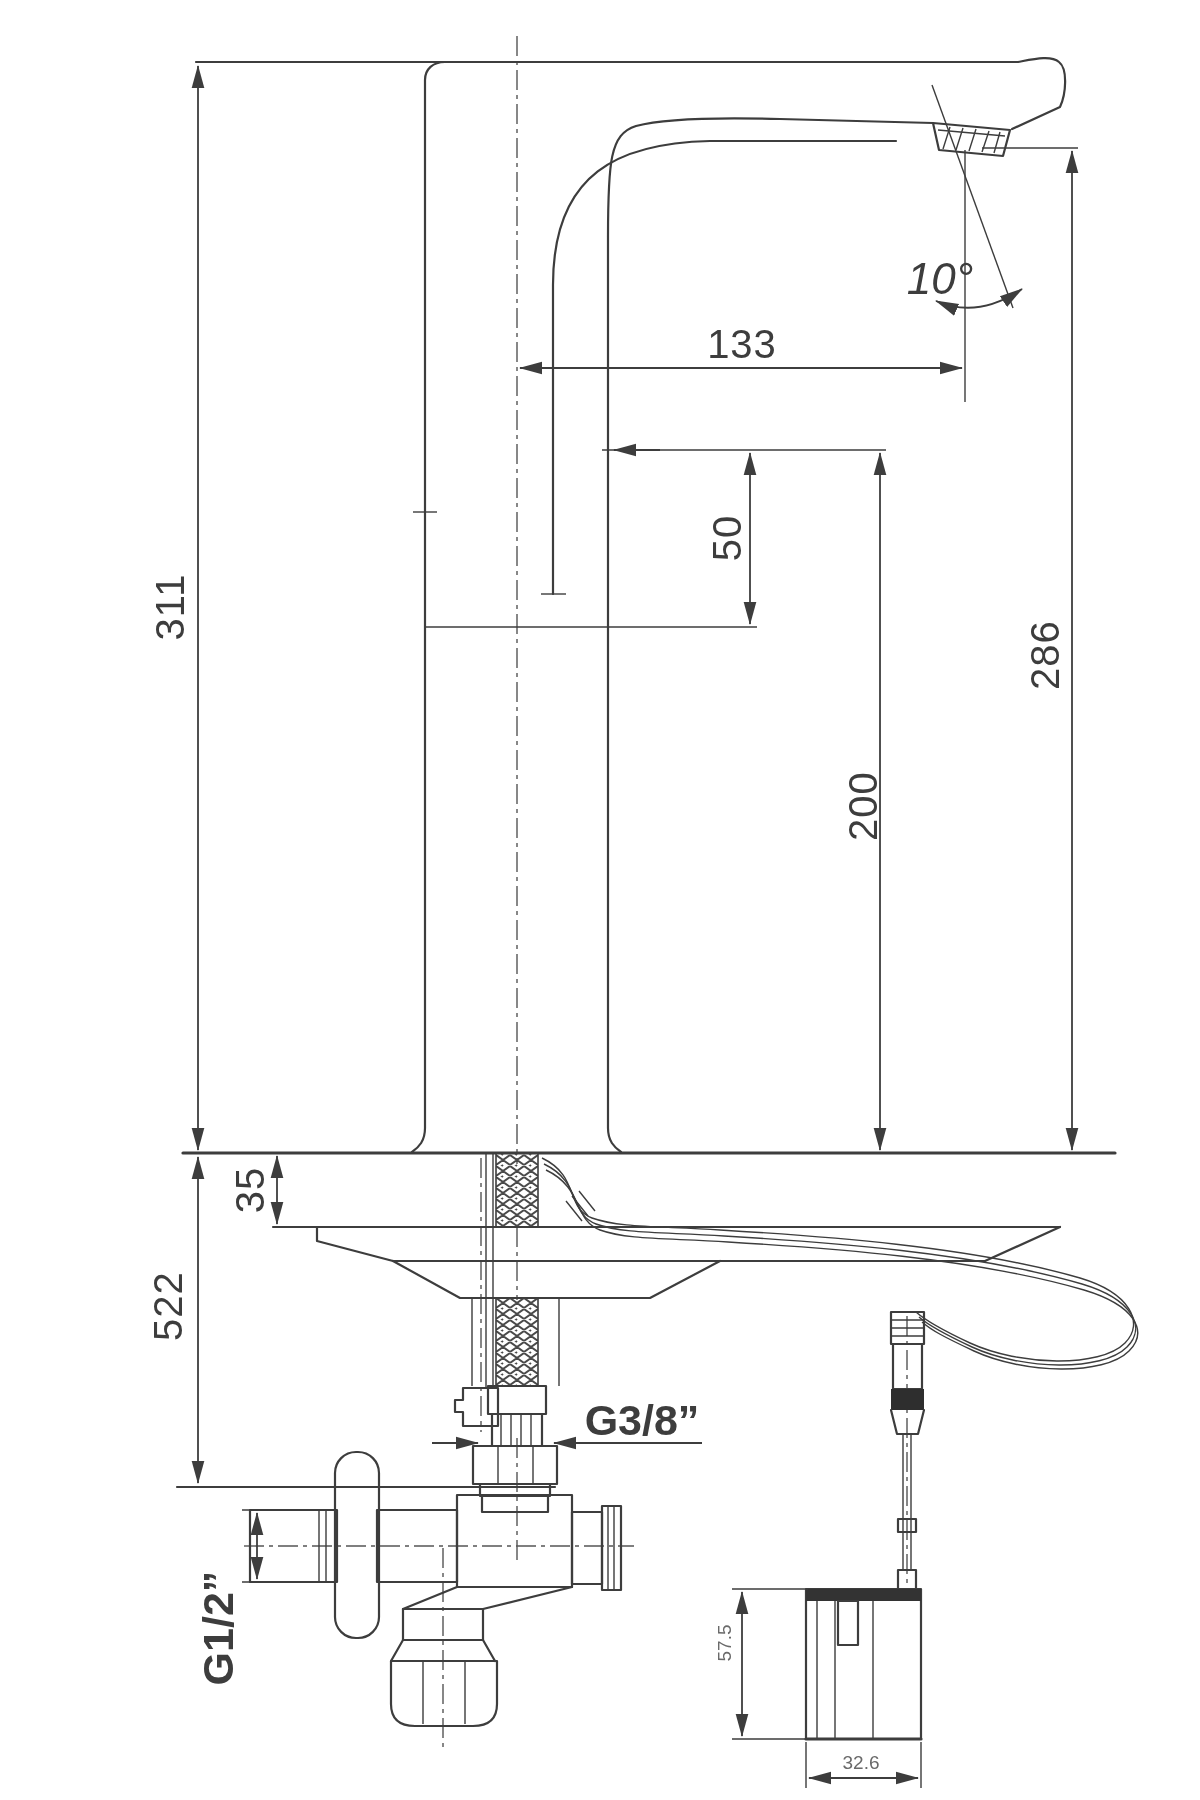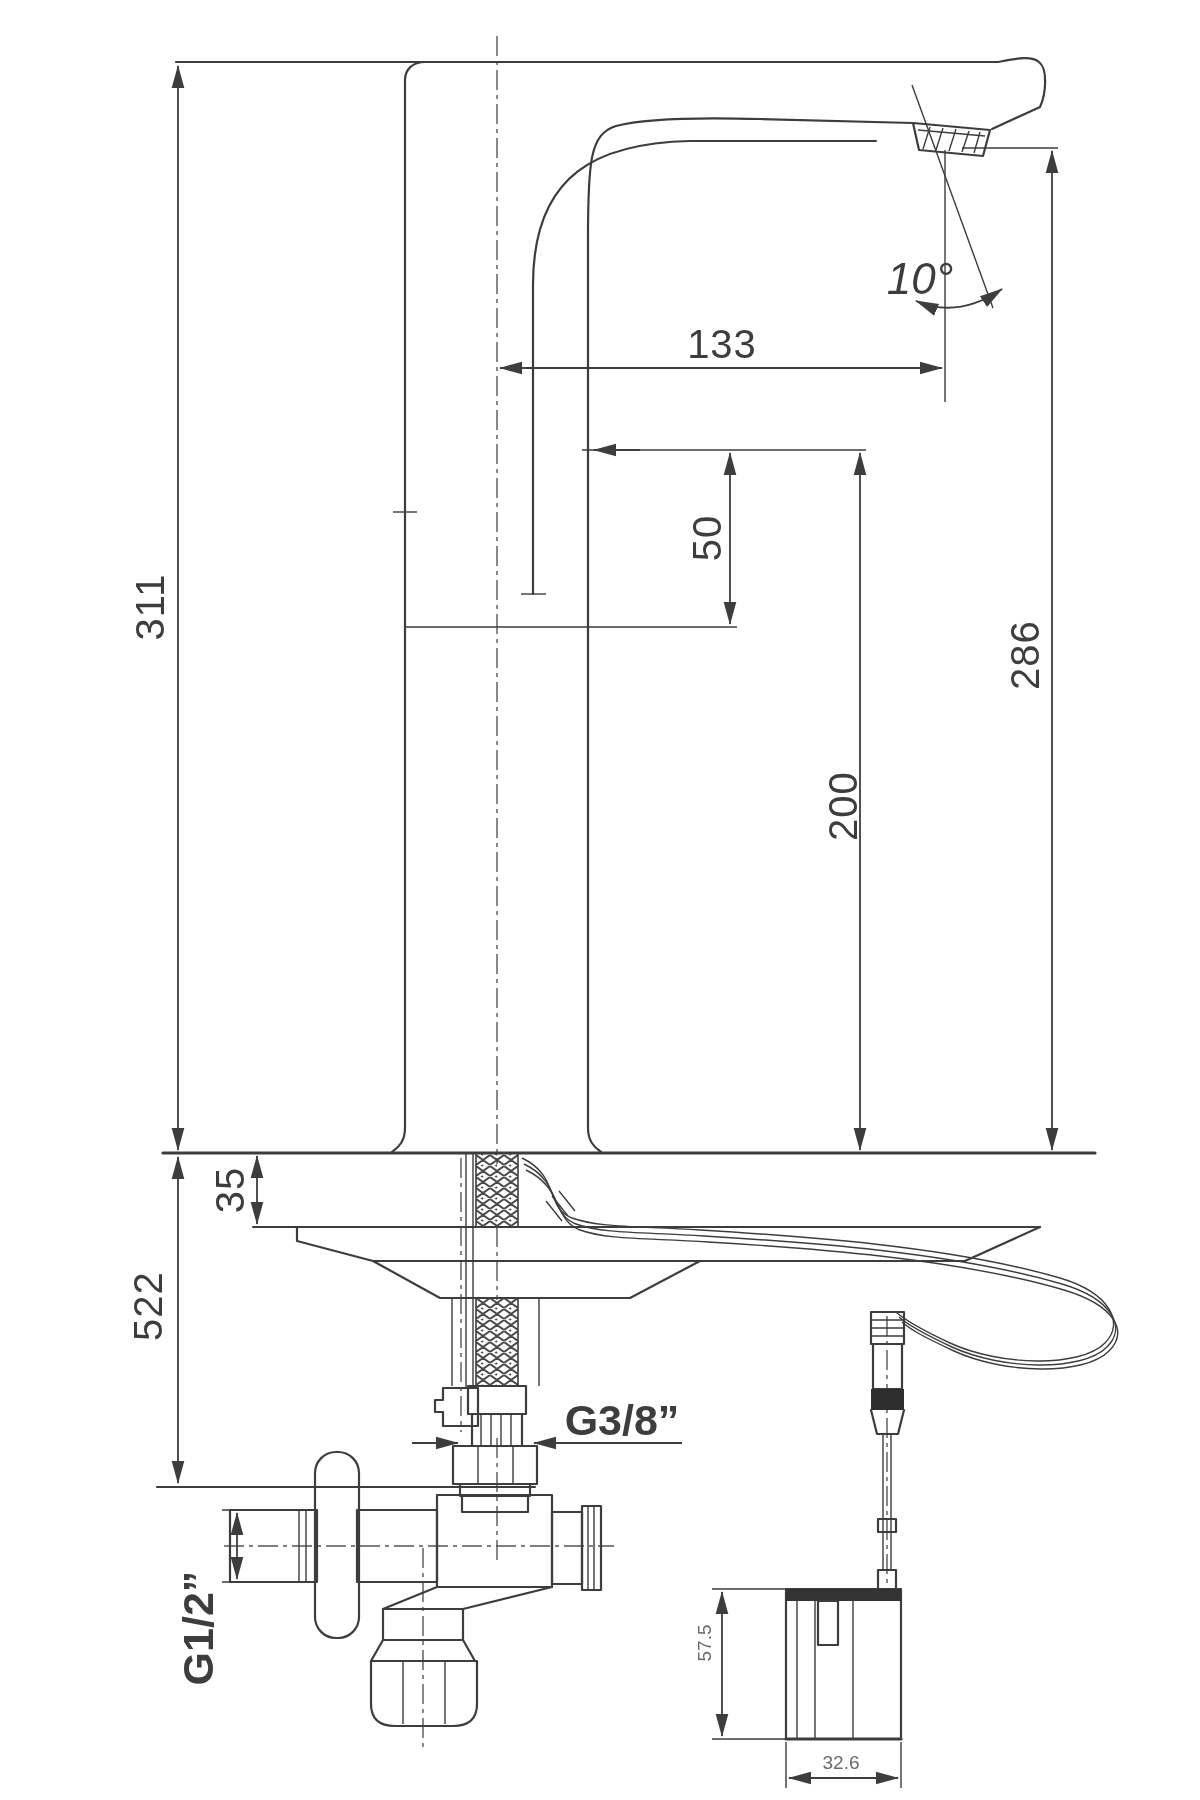--- a/index.html
+++ b/index.html
@@ -1,17 +1,17 @@
 <!DOCTYPE html>
 <html style="--ink: #3d3d3d; --paper: #ffffff; --dark: #2e2e2e;"><head>
 <meta charset="utf-8">
 <style>
   :root { --ink:#3d3d3d; --paper:#ffffff; --dark:#2e2e2e; }
   html,body { margin:0; padding:0; background:var(--paper); }
-  .canvas { width:964px; height:1800px; position:relative; background:var(--paper); }
+  .canvas { width:964px; height:1800px; position:relative; background:var(--paper);margin-left:20px; }
   svg { display:block; }
   svg text { font-family:"Liberation Sans", sans-serif; fill:var(--ink); }
   .dim    { font-size:40px; letter-spacing:1px; }
   .dim-sm { font-size:19px; fill:#6a6a6a; }
   .thread { font-size:43px; font-weight:bold; }
   .angle  { font-size:44px; font-style:italic; }
   .o  { fill:none; stroke:var(--ink); stroke-width:2.2; stroke-linecap:round; stroke-linejoin:round; }
   .th { fill:none; stroke:var(--ink); stroke-width:1.4; }
   .dl { fill:none; stroke:var(--ink); stroke-width:1.8; }
   .cl { fill:none; stroke:#555; stroke-width:1.4; stroke-dasharray:20 5 4 5; }

